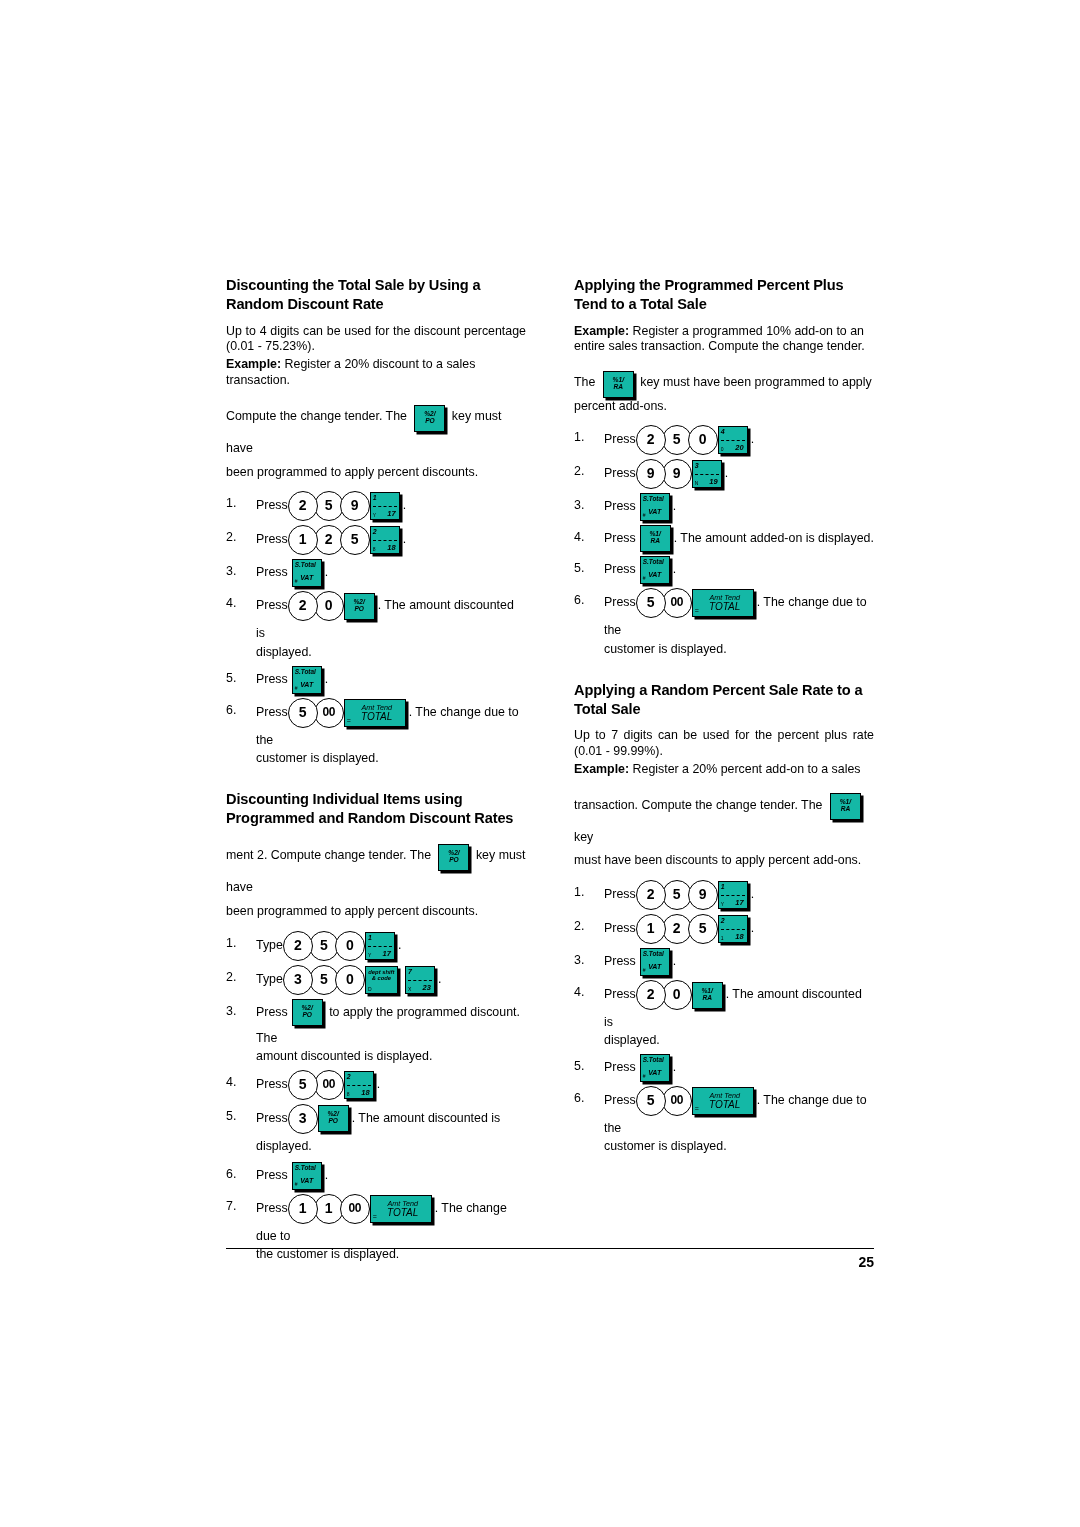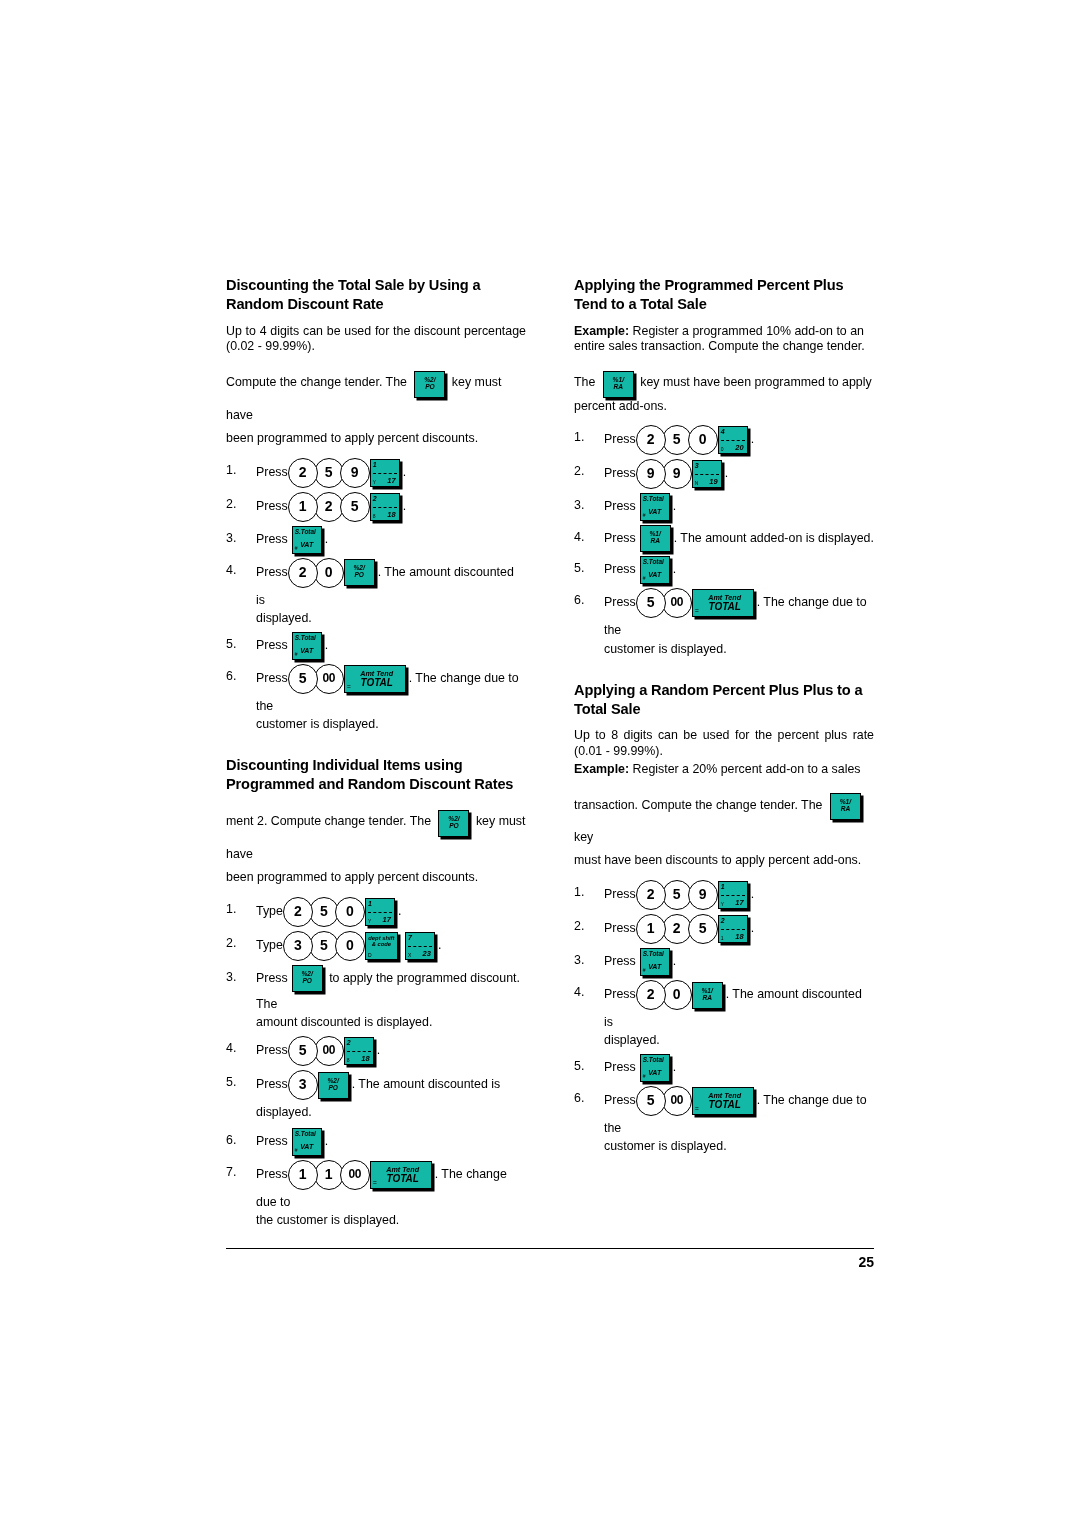--- a/index.html
+++ b/index.html
@@ -206,21 +206,21 @@
 
   
   .totalkey {
     width: 62px; height: 28px;
   }
   .totalkey .l1, .totalkey .l2 {
     position: absolute;
     left: 6px; right: 2px;
     text-align: center;
     font-style: italic;
-    font-weight: bold;
+    font-weight: normal;
   }
   .totalkey .l1 { top: 4px;  font-size: 7.2px; line-height: 8px; }
   .totalkey .l2 { top: 13px; font-size: 10px; line-height: 8px; }
   .totalkey .mk {
     position: absolute;
     left: 2px; bottom: 2px;
     font-size: 7px;
     line-height: 7px;
   }
 
@@ -269,21 +269,22 @@
 </style>
 </head>
 <body>
 
 <div id="page">
 
   <div class="columns">
     <div class="col left" id="col-left">
         <div class="section">
           <div class="heading">Discounting the Total Sale by Using a Random Discount Rate</div>
-          <p class="para just">Up to 4 digits can be used for the discount percentage (0.02 - 99.99%).</p>
+          <p class="para just">Up to 4 digits can be used for the discount percentage (0.01 - 75.23%).</p>
+          <p class="para"><span class="bold">Example:</span> Register a 20% discount to a sales transaction.</p>
           <p class="para withkey sp">Compute the change tender. The <span class="sqkey pctkey inline"><span class="l1">%2/</span><span class="l2">PO</span></span> key must have</p>
           <p class="para">been programmed to apply percent discounts.</p>
           <ol class="steps">
             <li><span class="num">1.</span><span class="verb">Press</span><span class="keyrow"><span class="rkey">2</span><span class="rkey">5</span><span class="rkey">9</span></span><span class="sqkey deptkey"><span class="dnum">1</span><span class="drule"></span><span class="dmark">Y</span><span class="dnum2">17</span></span><span class="tail">.</span></li>
             <li><span class="num">2.</span><span class="verb">Press</span><span class="keyrow"><span class="rkey">1</span><span class="rkey">2</span><span class="rkey">5</span></span><span class="sqkey deptkey"><span class="dnum">2</span><span class="drule"></span><span class="dmark">8</span><span class="dnum2">18</span></span><span class="tail">.</span></li>
             <li><span class="num">3.</span><span class="verb">Press</span><span class="sqkey stotalkey"><span class="l1">S.Total</span><span class="mk">#</span><span class="l2">VAT</span></span><span class="tail">.</span></li>
             <li><span class="num">4.</span><span class="verb">Press</span><span class="keyrow"><span class="rkey">2</span><span class="rkey">0</span></span><span class="sqkey pctkey"><span class="l1">%2/</span><span class="l2">PO</span></span><span class="tail">. The amount discounted is</span><span class="contline">displayed.</span></li>
             <li><span class="num">5.</span><span class="verb">Press</span><span class="sqkey stotalkey"><span class="l1">S.Total</span><span class="mk">#</span><span class="l2">VAT</span></span><span class="tail">.</span></li>
             <li><span class="num">6.</span><span class="verb">Press</span><span class="keyrow"><span class="rkey">5</span><span class="rkey dbl">00</span></span><span class="sqkey totalkey"><span class="l1">Amt Tend</span><span class="mk">=</span><span class="l2">TOTAL</span></span><span class="tail">. The change due to the</span><span class="contline">customer is displayed.</span></li>
           </ol>
@@ -312,22 +313,22 @@
           <ol class="steps">
             <li><span class="num">1.</span><span class="verb">Press</span><span class="keyrow"><span class="rkey">2</span><span class="rkey">5</span><span class="rkey">0</span></span><span class="sqkey deptkey"><span class="dnum">4</span><span class="drule"></span><span class="dmark">0</span><span class="dnum2">20</span></span><span class="tail">.</span></li>
             <li><span class="num">2.</span><span class="verb">Press</span><span class="keyrow"><span class="rkey">9</span><span class="rkey">9</span></span><span class="sqkey deptkey"><span class="dnum">3</span><span class="drule"></span><span class="dmark">N</span><span class="dnum2">19</span></span><span class="tail">.</span></li>
             <li><span class="num">3.</span><span class="verb">Press</span><span class="sqkey stotalkey"><span class="l1">S.Total</span><span class="mk">#</span><span class="l2">VAT</span></span><span class="tail">.</span></li>
             <li><span class="num">4.</span><span class="verb">Press</span><span class="sqkey pctkey"><span class="l1">%1/</span><span class="l2">RA</span></span><span class="tail">. The amount added-on is displayed.</span></li>
             <li><span class="num">5.</span><span class="verb">Press</span><span class="sqkey stotalkey"><span class="l1">S.Total</span><span class="mk">#</span><span class="l2">VAT</span></span><span class="tail">.</span></li>
             <li><span class="num">6.</span><span class="verb">Press</span><span class="keyrow"><span class="rkey">5</span><span class="rkey dbl">00</span></span><span class="sqkey totalkey"><span class="l1">Amt Tend</span><span class="mk">=</span><span class="l2">TOTAL</span></span><span class="tail">. The change due to the</span><span class="contline">customer is displayed.</span></li>
           </ol>
         </div>
         <div class="section">
-          <div class="heading">Applying a Random Percent Plus Plus to a Total Sale</div>
-          <p class="para just">Up to 8 digits can be used for the percent plus rate (0.01 - 99.99%).</p>
+          <div class="heading">Applying a Random Percent Sale Rate to a Total Sale</div>
+          <p class="para just">Up to 7 digits can be used for the percent plus rate (0.01 - 99.99%).</p>
           <p class="para"><span class="bold">Example:</span> Register a 20% percent add-on to a sales</p>
           <p class="para withkey sp">transaction. Compute the change tender. The <span class="sqkey pctkey inline"><span class="l1">%1/</span><span class="l2">RA</span></span> key</p>
           <p class="para">must have been discounts to apply percent add-ons.</p>
           <ol class="steps">
             <li><span class="num">1.</span><span class="verb">Press</span><span class="keyrow"><span class="rkey">2</span><span class="rkey">5</span><span class="rkey">9</span></span><span class="sqkey deptkey"><span class="dnum">1</span><span class="drule"></span><span class="dmark">Y</span><span class="dnum2">17</span></span><span class="tail">.</span></li>
             <li><span class="num">2.</span><span class="verb">Press</span><span class="keyrow"><span class="rkey">1</span><span class="rkey">2</span><span class="rkey">5</span></span><span class="sqkey deptkey"><span class="dnum">2</span><span class="drule"></span><span class="dmark">1</span><span class="dnum2">18</span></span><span class="tail">.</span></li>
             <li><span class="num">3.</span><span class="verb">Press</span><span class="sqkey stotalkey"><span class="l1">S.Total</span><span class="mk">#</span><span class="l2">VAT</span></span><span class="tail">.</span></li>
             <li><span class="num">4.</span><span class="verb">Press</span><span class="keyrow"><span class="rkey">2</span><span class="rkey">0</span></span><span class="sqkey pctkey"><span class="l1">%1/</span><span class="l2">RA</span></span><span class="tail">. The amount discounted is</span><span class="contline">displayed.</span></li>
             <li><span class="num">5.</span><span class="verb">Press</span><span class="sqkey stotalkey"><span class="l1">S.Total</span><span class="mk">#</span><span class="l2">VAT</span></span><span class="tail">.</span></li>
             <li><span class="num">6.</span><span class="verb">Press</span><span class="keyrow"><span class="rkey">5</span><span class="rkey dbl">00</span></span><span class="sqkey totalkey"><span class="l1">Amt Tend</span><span class="mk">=</span><span class="l2">TOTAL</span></span><span class="tail">. The change due to the</span><span class="contline">customer is displayed.</span></li>

